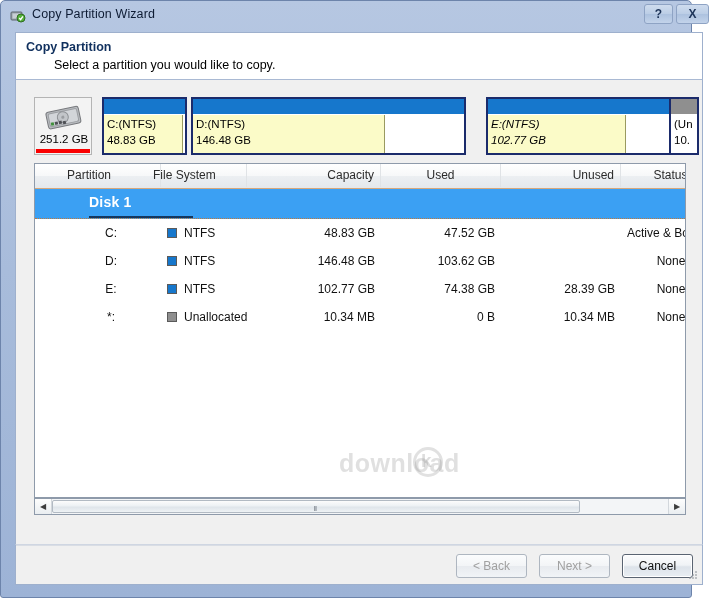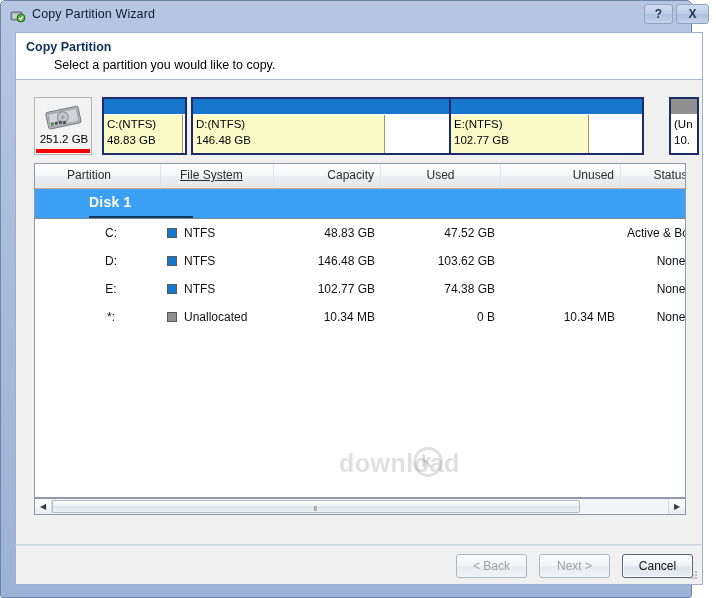--- a/index.html
+++ b/index.html
@@ -445,38 +445,38 @@
             <div class="fill" style="width: 97%;"></div>
             <div class="lbl">C:(NTFS)</div>
             <div class="lbl2">48.83 GB</div>
           </div>
           <div class="part" style="left: 157px; width: 275px;">
             <div class="cap"></div>
             <div class="fill" style="width: 71%;"></div>
             <div class="lbl">D:(NTFS)</div>
             <div class="lbl2">146.48 GB</div>
           </div>
-          <div class="part" style="left: 415px; width: 195px;">
+          <div class="part" style="left: 452px; width: 195px; font-style: italic;">
             <div class="cap"></div>
             <div class="fill" style="width: 72%;"></div>
             <div class="lbl">E:(NTFS)</div>
             <div class="lbl2">102.77 GB</div>
           </div>
           <div class="part" style="left: 635px; width: 30px;">
             <div class="cap gray"></div>
             <div class="lbl">(Un</div>
             <div class="lbl2">10.</div>
           </div>
         </div>
     </div>
 
     <div class="listview">
       <div class="lv-head" id="lv-head">
           <div class="hcell" style="left: 26px; width: 100px;">Partition</div>
-          <div class="hcell" style="left: 139px; width: 100px; text-decoration: underline;">File System</div>
+          <div class="hcell" style="left: 112px; width: 100px;">File System</div>
           <div class="hcell r" style="left: 226px; width: 120px;">Capacity</div>
           <div class="hcell r" style="left: 346px; width: 120px; text-align: center;">Used</div>
           <div class="hcell r" style="left: 466px; width: 120px;">Unused</div>
           <div class="hcell c" style="left: 586px; width: 100px;">Status</div>
         </div>
       <div class="diskrow">
         <span class="dlabel">Disk 1</span>
         <span class="uline"></span>
       </div>
       <div id="rows-host">
@@ -492,20 +492,21 @@
             <div class="cell" style="left: 126px; width: 100px;"><span class="fs-swatch" style="background: rgb(22, 119, 204);"></span><span>NTFS</span></div>
             <div class="cell r" style="left: 226px; width: 120px;">146.48 GB</div>
             <div class="cell r" style="left: 346px; width: 120px;">103.62 GB</div>
             <div class="cell c" style="left: 586px; width: 100px;">None</div>
           </div>
           <div class="prow">
             <div class="cell" style="left: 26px; width: 100px; text-align: center;">E:</div>
             <div class="cell" style="left: 126px; width: 100px;"><span class="fs-swatch" style="background: rgb(22, 119, 204);"></span><span>NTFS</span></div>
             <div class="cell r" style="left: 226px; width: 120px;">102.77 GB</div>
             <div class="cell r" style="left: 346px; width: 120px;">74.38 GB</div>
+            <div class="cell r" style="left: 466px; width: 120px;">28.39 GB</div>
             <div class="cell c" style="left: 586px; width: 100px;">None</div>
           </div>
           <div class="prow">
             <div class="cell" style="left: 26px; width: 100px; text-align: center;">*:</div>
             <div class="cell" style="left: 126px; width: 100px;"><span class="fs-swatch" style="background: rgb(143, 143, 143);"></span><span>Unallocated</span></div>
             <div class="cell r" style="left: 226px; width: 120px;">10.34 MB</div>
             <div class="cell r" style="left: 346px; width: 120px;">0 B</div>
             <div class="cell r" style="left: 466px; width: 120px;">10.34 MB</div>
             <div class="cell c" style="left: 586px; width: 100px;">None</div>
           </div>

